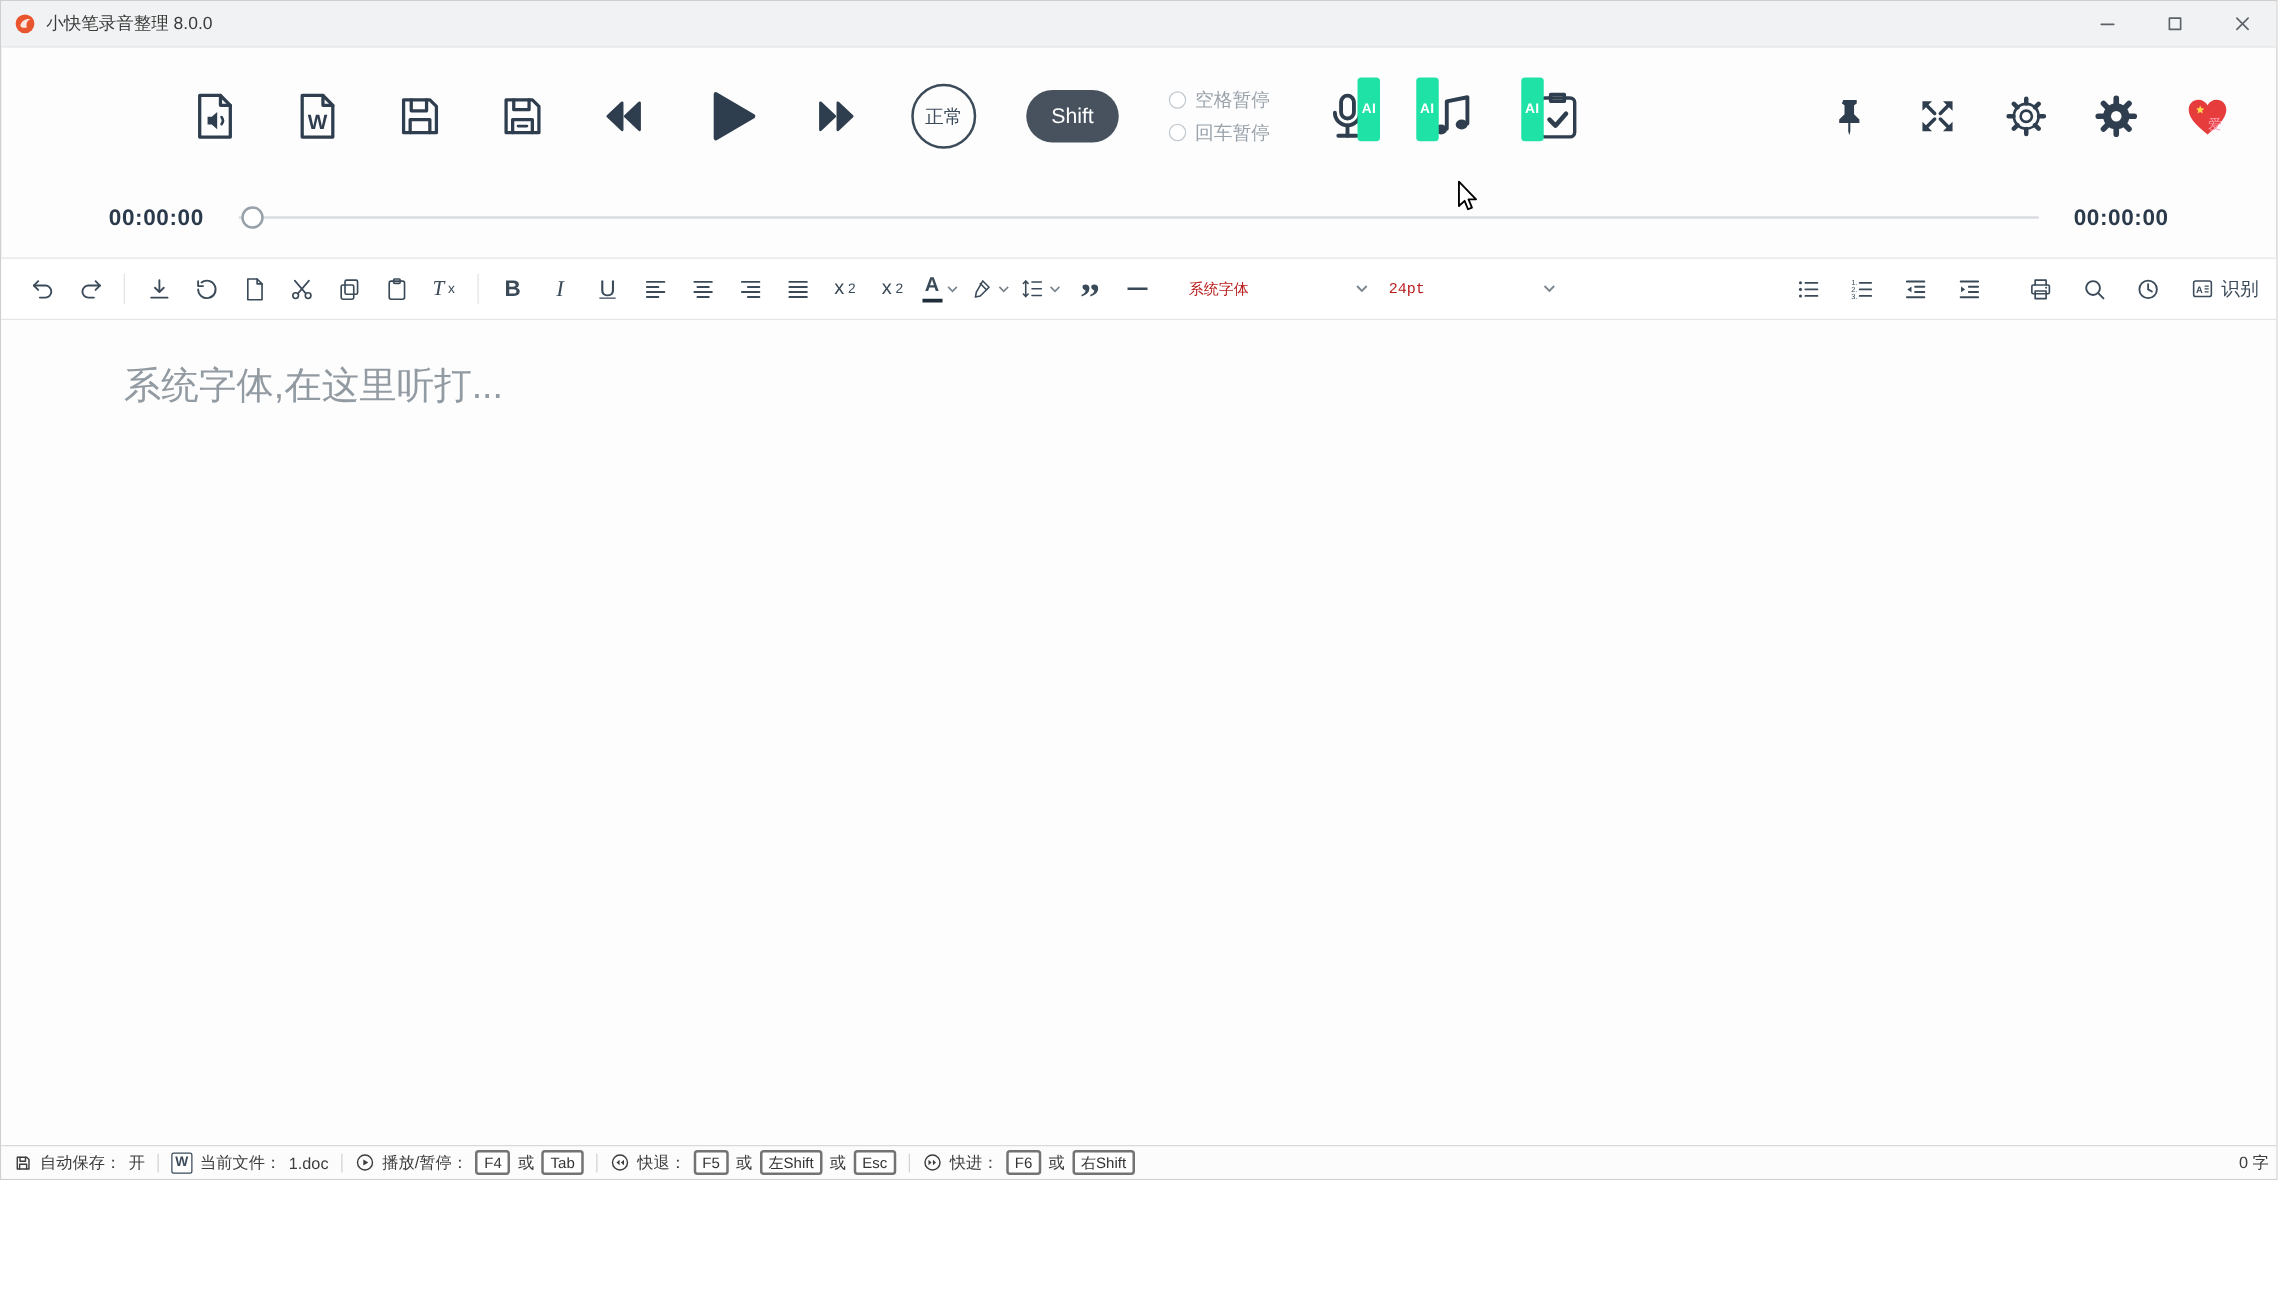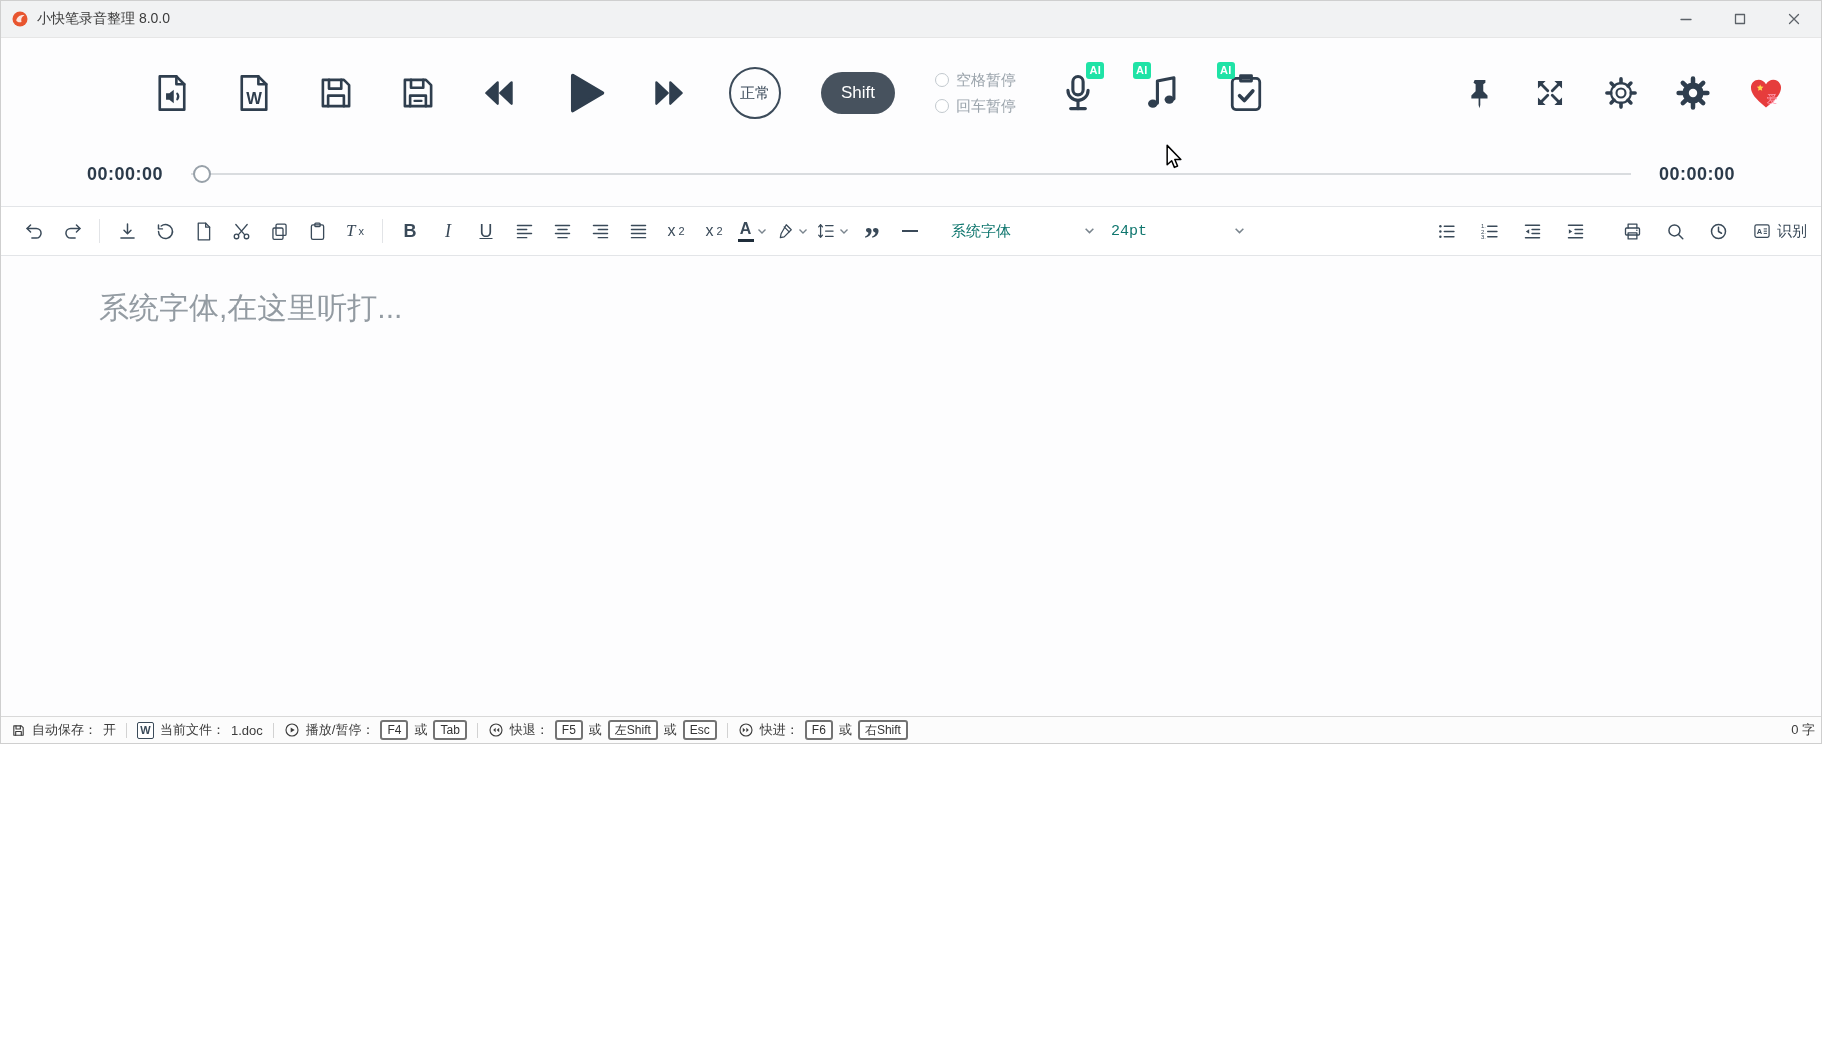--- a/index.html
+++ b/index.html
@@ -3,38 +3,38 @@
 <meta charset="utf-8">
 <style>
   *{margin:0;padding:0;box-sizing:border-box;}
   html,body{width:1822px;height:1040px;}
   body{font-family:"Liberation Sans","DejaVu Sans",sans-serif;background:#fff;color:#32414f;overflow:hidden;cursor:default;}
   svg{display:block;}
   svg .s{fill:none;stroke:currentColor;stroke-width:1.7;stroke-linecap:round;stroke-linejoin:round;}
   svg .f{fill:currentColor;stroke:none;}
   svg .fs{fill:currentColor;stroke:currentColor;stroke-linejoin:round;}
 
-  .window{width:1822px;height:744px;display:flex;flex-direction:column;background:#fdfdfe;position:relative;border:1px solid #cfcfcf;}
+  .window{width:1822px;height:944px;display:flex;flex-direction:column;background:#fdfdfe;position:relative;border:1px solid #cfcfcf;}
 
   
   .titlebar{flex:0 0 37px;background:#f1f2f3;display:flex;align-items:center;padding-left:10px;border-bottom:1px solid #e6e6e6;}
   .app-title{font-size:14px;color:#3b3b3b;margin-left:8px;}
   .win-controls{margin-left:auto;display:flex;height:100%;}
   .wbtn{width:54px;height:100%;display:flex;align-items:center;justify-content:center;color:#5c6268;cursor:pointer;}
 
   
   .transport{flex:0 0 104px;display:flex;align-items:center;padding:6px 36px 0 150px;}
   .t-left{display:flex;align-items:center;gap:40px;}
   .tbtn{background:none;border:none;color:#2f3e4e;display:flex;align-items:center;justify-content:center;cursor:pointer;position:relative;padding:0;}
   .speed-btn{width:52px;height:52px;border-radius:50%;border:2.5px solid #3c4b5a;background:none;color:#3c4b5a;font-size:15px;cursor:pointer;font-family:inherit;flex:0 0 52px;}
   .shift-btn{height:42px;padding:0 20px;border-radius:21px;border:none;background:#47525e;color:#fff;font-size:17px;cursor:pointer;font-family:inherit;}
   .pause-opts{display:flex;flex-direction:column;gap:7px;}
   .radio-row{display:flex;align-items:center;gap:7px;font-size:15px;color:#9aa3ab;cursor:pointer;white-space:nowrap;}
   .radio{width:14px;height:14px;border-radius:50%;border:1.5px solid #c2c9ce;background:#fff;flex:0 0 14px;}
-  .ai-badge{position:absolute;top:-9px;background:#1fe3a6;color:#fff;font-size:11px;font-weight:bold;line-height:1;padding:3px 3px;border-radius:3px;letter-spacing:.3px;}
+  .ai-badge{position:absolute;top:-9px;background:#1fe3a6;color:#fff;font-size:11px;font-weight:bold;line-height:1;padding:20px 3px;border-radius:3px;letter-spacing:.3px;}
   .ai-badge.tr{right:-4px;}
   .ai-badge.tl{left:-7px;}
   .t-right{margin-left:auto;display:flex;align-items:center;gap:36px;}
 
   
   .timeline{flex:0 0 64px;display:flex;align-items:center;padding:0 86px;gap:28px;}
   .time{font-size:18px;font-weight:bold;color:#2b3a4a;letter-spacing:.5px;white-space:nowrap;}
   .slider{flex:1;height:20px;position:relative;cursor:pointer;}
   .track{position:absolute;left:0;right:0;top:9px;height:2px;background:#d9dcdf;}
   .knob{position:absolute;left:2px;top:1px;width:18px;height:18px;border-radius:50%;border:2px solid #98a1a9;background:#fff;}
@@ -48,21 +48,21 @@
   .fmt-sep{width:1px;height:24px;background:#e2e4e7;margin:0 8px;flex:0 0 1px;}
   .supsub{font-size:16px;}
   .supsub sup,.supsub sub{font-size:11px;}
   .tx i{font-size:17px;font-family:"Liberation Serif",serif;}
   .tx sub{font-size:11px;}
   .colorA{display:flex;flex-direction:column;align-items:center;line-height:1;}
   .colorA .a{font-size:16px;font-weight:bold;}
   .colorA .bar{width:16px;height:3px;background:#1f2d3a;margin-top:2px;}
   .quote-glyph{font-family:"Liberation Serif",serif;font-size:32px;font-weight:bold;transform:translateY(7px);}
   .hrbar{width:16px;height:2px;background:currentColor;display:inline-block;}
-  .select{display:flex;align-items:center;justify-content:space-between;cursor:pointer;color:#0f766e;font-size:15px;height:36px;padding:0 8px;}
+  .select{display:flex;align-items:center;justify-content:space-between;cursor:pointer;color:#b91c1c;font-size:12px;height:36px;padding:0 8px;}
   .sel-family{width:160px;margin-left:14px;}
   .sel-size{width:150px;font-family:Liberation Mono, monospace;}
   .fmt-right{margin-left:auto;display:flex;align-items:center;gap:5px;}
   .grp{display:flex;align-items:center;gap:5px;}
   .grp.m{margin-left:14px;}
   .recognize{display:flex;align-items:center;gap:5px;color:#3a4a59;font-size:15px;margin-left:10px;cursor:pointer;}
 
   
   .editor{flex:1;background:#fdfdfe;position:relative;padding:32px 40px 0 98px;cursor:text;}
   .placeholder{display:flex;gap:24px;font-size:30px;color:#939ba2;white-space:nowrap;}

